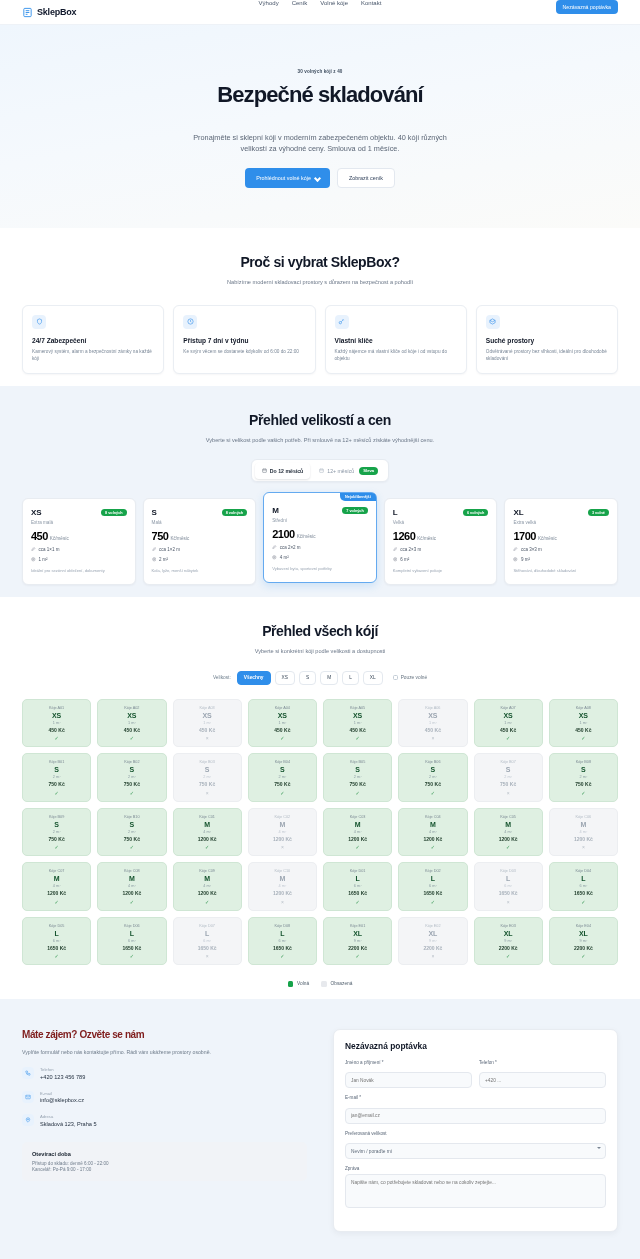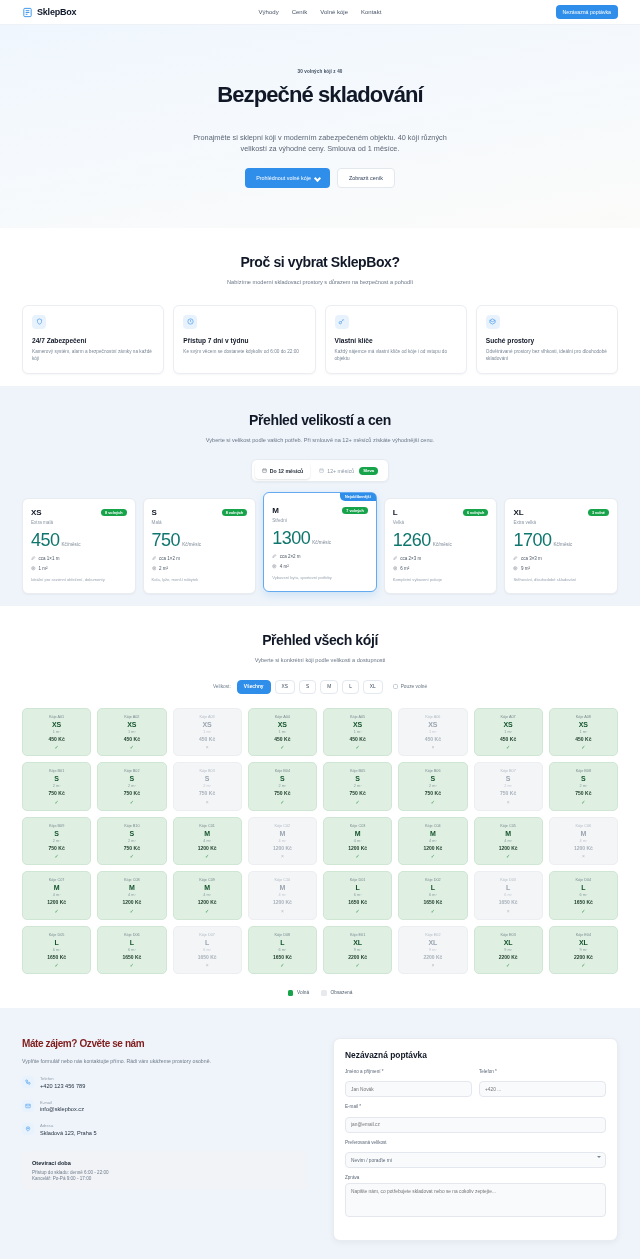--- a/index.html
+++ b/index.html
@@ -11,21 +11,20 @@
     -webkit-font-smoothing: antialiased;
   }
   .page { width: 640px; margin: 0 auto; overflow: hidden; }
 
   
   .header {
     height: 25px;
     background: #ffffff;
     border-bottom: 1px solid #eef2f7;
     display: flex;
-    align-items: center;
     padding: 0 22px;
     position: relative;
   }
   .brand { display: flex; align-items: center; gap: 4px; }
   .brand-mark { width: 11px; height: 11px; display: block; }
   .brand-name { font-size: 9px; font-weight: 700; letter-spacing: -0.2px; color: #0f172a; }
   .nav { position: absolute; left: 50%; transform: translateX(-50%); display: flex; gap: 13px; }
   .nav a { font-size: 6px; color: #475569; text-decoration: none; }
   .cta-top {
     position: absolute; right: 22px;
@@ -131,21 +130,21 @@
     padding: 2px 5px; border-radius: 0 4px 0 5px;
   }
   .pc-head { display: flex; align-items: center; justify-content: space-between; }
   .pc-size { font-size: 8px; font-weight: 700; color: #111827; }
   .pc-avail {
     background: #16a34a; color: #fff; border-radius: 99px;
     font-size: 3.8px; font-weight: 700; padding: 1.5px 4px; white-space: nowrap;
   }
   .pc-label { font-size: 4.6px; color: #8b97a6; margin-top: 3px; }
   .pc-price { margin-top: 5px; display: flex; align-items: baseline; gap: 2px; }
-  .pc-amount { font-size: 18px; font-weight: 400; letter-spacing: -0.5px; color: #0f766e; }
+  .pc-amount { font-size: 11px; font-weight: 700; letter-spacing: -0.5px; color: #000000; }
   .pc-unit { font-size: 4.6px; color: #7b8796; }
   .pc-spec { display: flex; align-items: center; gap: 3px; font-size: 4.5px; color: #4b5666; margin-top: 5px; }
   .pc-desc { font-size: 4.1px; color: #9aa5b3; line-height: 1.5; margin-top: 6px; }
 
   
   .filter-row { display: flex; justify-content: center; align-items: center; gap: 4px; margin-top: 15px; }
   .filter-label { font-size: 4.8px; color: #71808f; margin-right: 2px; }
   .fbtn {
     border: 1px solid #e4e9ef; background: #fff; border-radius: 4px;
     font-size: 4.8px; padding: 3.5px 6px; color: #3c4a5a; font-family: inherit; cursor: pointer;
@@ -386,21 +385,21 @@
       </div>
 
       <div class="price-card featured">
         <div class="pop-badge">Nejoblíbenější</div>
         <div class="pc-head">
           <span class="pc-size">M</span>
           <span class="pc-avail">7 volných</span>
         </div>
         <div class="pc-label">Střední</div>
         <div class="pc-price">
-          <span class="pc-amount">1300</span>
+          <span class="pc-amount">2100</span>
           <span class="pc-unit">Kč/měsíc</span>
         </div>
         <div class="pc-spec">
           <svg width="4.5" height="4.5" viewBox="0 0 24 24" fill="none" stroke="#6b7280" stroke-width="2">
               <path d="M3 17L17 3l4 4L7 21z"></path>
               <path d="M8 8l2 2M12 4l2 2M5 13l2 2"></path>
             </svg>
           <span>cca 2×2 m</span>
         </div>
         <div class="pc-spec">

